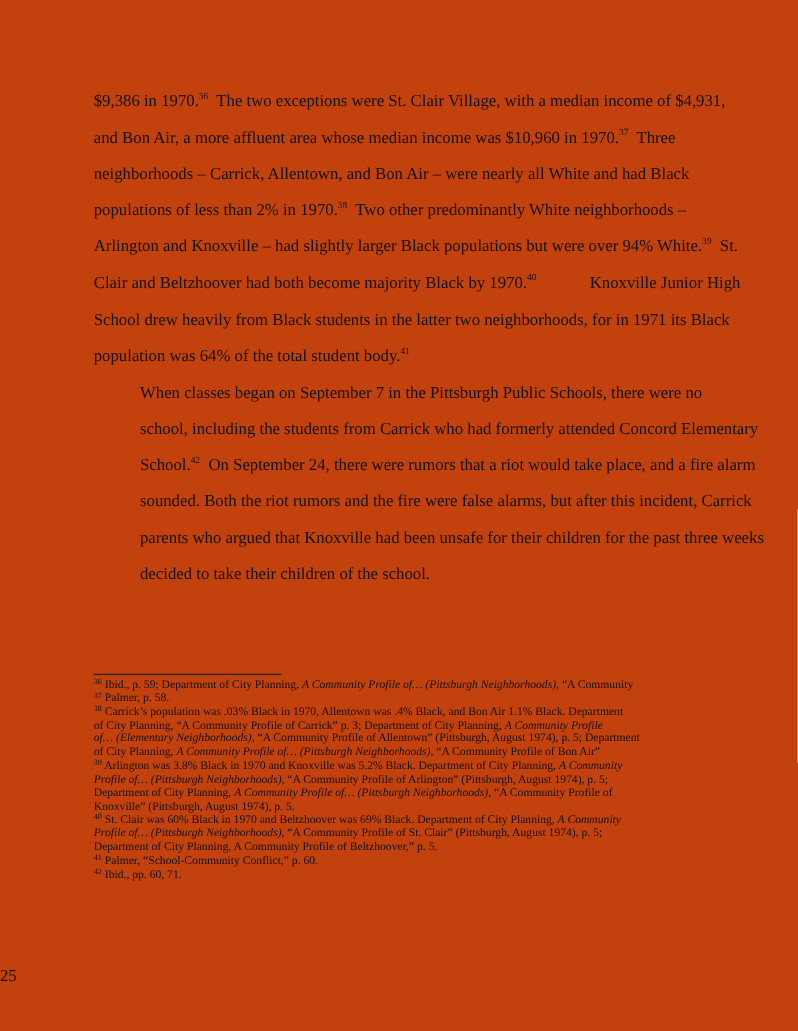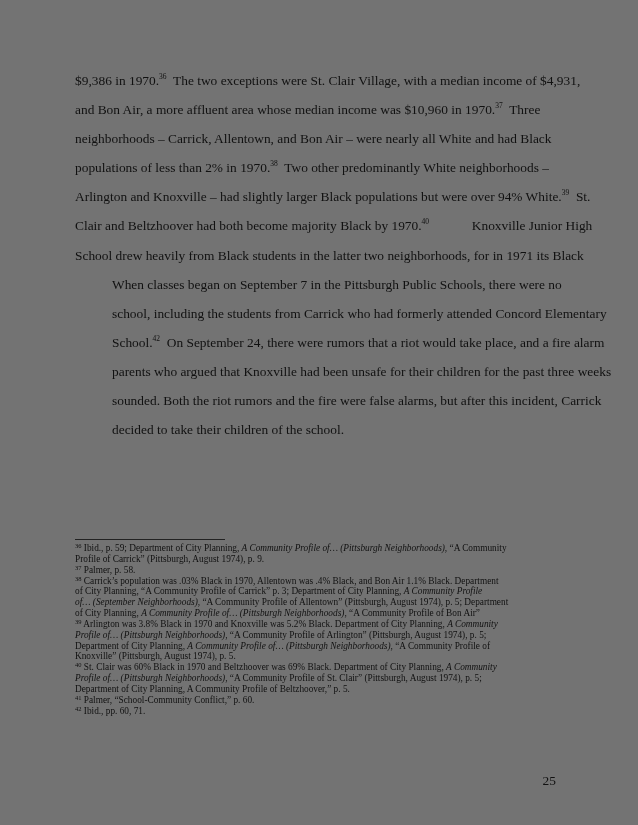--- a/index.html
+++ b/index.html
@@ -13,21 +13,21 @@
       position: relative;
       overflow: hidden;
       font-family: "Liberation Serif", "DejaVu Serif", serif;
       color: #111111;
     }
     .page {
       position: absolute;
       left: 0; top: 0;
       width: 638px;
       height: 825px;
-      background: #737373;
+      background: #c2410c;
     }
     .body-text {
       position: absolute;
       left: 75px;
       top: 66px;
       width: 485px;
       font-size: 13.4px;
       line-height: 29.1px;
       text-align: left;
     }
@@ -71,63 +71,63 @@
       line-height: 0;
     }
     .footnote i {
       font-style: italic;
     }
     .page-number {
       position: absolute;
       left: 0;
       width: 556px;
       top: 773px;
-      text-align: right;
+      text-align: left;
       font-size: 13.4px;
     }
   </style>
 </head>
 <body>
 
 <div class="page">
 
   <div class="body-text">
     <p id="para1">
         <span class="line"><span>$9,386 in 1970.</span><sup class="fn">36</sup><span style="white-space: pre;">  The two exceptions were St. Clair Village, with a median income of $4,931,</span></span>
         <span class="line"><span>and Bon Air, a more affluent area whose median income was $10,960 in 1970.</span><sup class="fn">37</sup><span style="white-space: pre;">  Three</span></span>
         <span class="line"><span>neighborhoods – Carrick, Allentown, and Bon Air – were nearly all White and had Black</span></span>
         <span class="line"><span>populations of less than 2% in 1970.</span><sup class="fn">38</sup><span style="white-space: pre;">  Two other predominantly White neighborhoods –</span></span>
         <span class="line"><span>Arlington and Knoxville – had slightly larger Black populations but were over 94% White.</span><sup class="fn">39</sup><span style="white-space: pre;">  St.</span></span>
         <span class="line"><span>Clair and Beltzhoover had both become majority Black by 1970.</span><sup class="fn">40</sup><span style="white-space: pre; margin-left: 36px;">  Knoxville Junior High</span></span>
         <span class="line"><span>School drew heavily from Black students in the latter two neighborhoods, for in 1971 its Black</span></span>
+        <span class="line"><span>population was 64% of the total student body.</span><sup class="fn">41</sup></span>
       </p>
     <p class="indent" id="para2">
         <span class="line"><span>When classes began on September 7 in the Pittsburgh Public Schools, there were no</span></span>
         <span class="line"><span>school, including the students from Carrick who had formerly attended Concord Elementary</span></span>
         <span class="line"><span>School.</span><sup class="fn">42</sup><span style="white-space: pre; text-align: center;">  On September 24, there were rumors that a riot would take place, and a fire alarm</span></span>
+        <span class="line"><span>sounded.  Both the riot rumors and the fire were false alarms, but after this incident, Carrick</span></span>
         <span class="line"><span>parents who argued that Knoxville had been unsafe for their children for the past three weeks</span></span>
-        <span class="line"><span>sounded.  Both the riot rumors and the fire were false alarms, but after this incident, Carrick</span></span>
         <span class="line"><span>decided to take their children of the school.</span></span>
       </p>
   </div>
 
   <div class="footnote-rule"></div>
 
   <div class="footnotes" id="footnotes">
       <div class="footnote">
         <span class="line"><sup>36</sup><span> Ibid., p. 59; Department of City Planning, </span><i>A Community Profile of… (Pittsburgh Neighborhoods)</i><span>, “A Community</span></span>
-        <span class="line"><span>Profile of Carrick” (Pittsburgh, August 1974), p. 9.</span></span>
       </div>
       <div class="footnote">
         <span class="line"><sup>37</sup><span> Palmer, p. 58.</span></span>
       </div>
       <div class="footnote">
         <span class="line"><sup>38</sup><span> Carrick’s population was .03% Black in 1970, Allentown was .4% Black, and Bon Air 1.1% Black.  Department</span></span>
         <span class="line"><span>of City Planning, “A Community Profile of Carrick” p. 3; Department of City Planning, </span><i>A Community Profile</i></span>
-        <span class="line"><i>of… (September Neighborhoods)</i><span>, “A Community Profile of Allentown” (Pittsburgh, August 1974), p. 5; Department</span></span>
+        <span class="line"><i>of… (Elementary Neighborhoods)</i><span>, “A Community Profile of Allentown” (Pittsburgh, August 1974), p. 5; Department</span></span>
         <span class="line"><span>of City Planning, </span><i>A Community Profile of… (Pittsburgh Neighborhoods)</i><span>, “A Community Profile of Bon Air”</span></span>
       </div>
       <div class="footnote">
         <span class="line"><sup>39</sup><span> Arlington was 3.8% Black in 1970 and Knoxville was 5.2% Black.  Department of City Planning, </span><i>A Community</i></span>
         <span class="line"><i>Profile of… (Pittsburgh Neighborhoods)</i><span>, “A Community Profile of Arlington” (Pittsburgh, August 1974), p. 5;</span></span>
         <span class="line"><span>Department of City Planning, </span><i>A Community Profile of… (Pittsburgh Neighborhoods)</i><span>, “A Community Profile of</span></span>
         <span class="line"><span>Knoxville” (Pittsburgh, August 1974), p. 5.</span></span>
       </div>
       <div class="footnote">
         <span class="line"><sup>40</sup><span> St. Clair was 60% Black in 1970 and Beltzhoover was 69% Black. Department of City Planning, </span><i>A Community</i></span>

